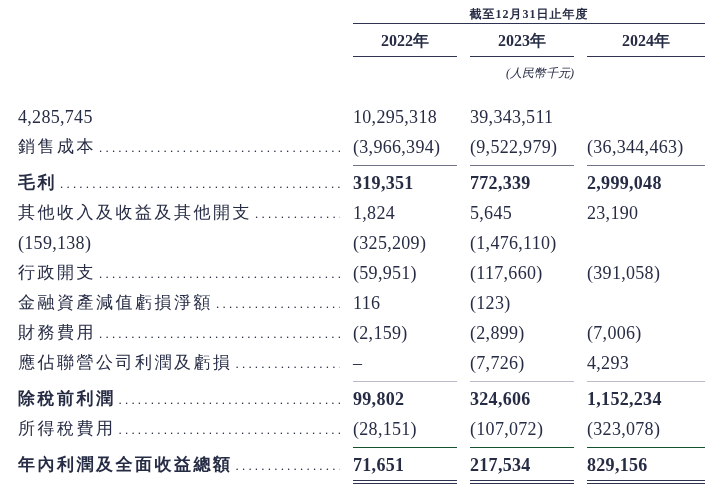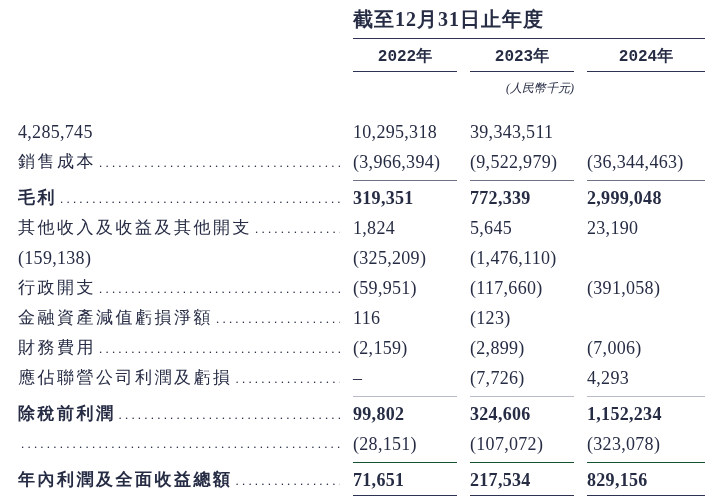--- a/index.html
+++ b/index.html
@@ -13,34 +13,32 @@
   }
   .fin-table{position:absolute;left:18px;top:6px;width:687px;}
   .grid-row{
     display:grid;
     grid-template-columns:322px 104px 104px 118px;
     column-gap:13px;
   }
   
   .period-cell{
     grid-column:2/5;
-    text-align:left;
+    text-align:center;
     font-weight:bold;
-    font-size:20px;
+    font-size:12px;
     letter-spacing:1px;
-    padding-bottom:5px;
     border-bottom:1.5px solid #2e3352;
   }
   .year-cell{
     text-align:center;
     font-weight:bold;
     font-size:16px;
     padding:7px 0 4px 0;
     border-bottom:1.3px solid #2e3352;
-    font-family:Liberation Mono, monospace;
   }
   .unit-cell{
     grid-column:3;
     text-align:right;
     font-style:italic;
     font-size:12px;
     padding-top:8px;
     white-space:nowrap;
   }
   
@@ -181,20 +179,21 @@
       <span class="label-text">除稅前利潤</span>
       <span class="dots"></span>
     </div>
     <div class="num pos">99,802</div>
     <div class="num pos">324,606</div>
     <div class="num pos">1,152,234</div>
   </div>
 
   <div class="row grid-row has-rule rule-dark">
     <div class="label">
+      <span class="label-text">所得稅費用</span>
       <span class="dots"></span>
     </div>
     <div class="num">(28,151)</div>
     <div class="num">(107,072)</div>
     <div class="num">(323,078)</div>
   </div>
 
   <div class="row grid-row bold has-rule rule-double">
     <div class="label">
       <span class="label-text">年內利潤及全面收益總額</span>

